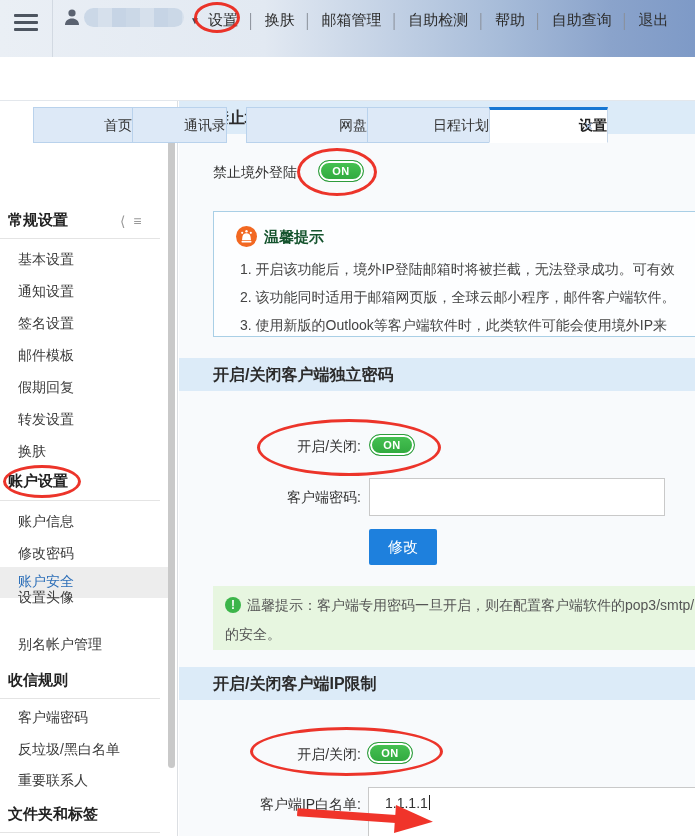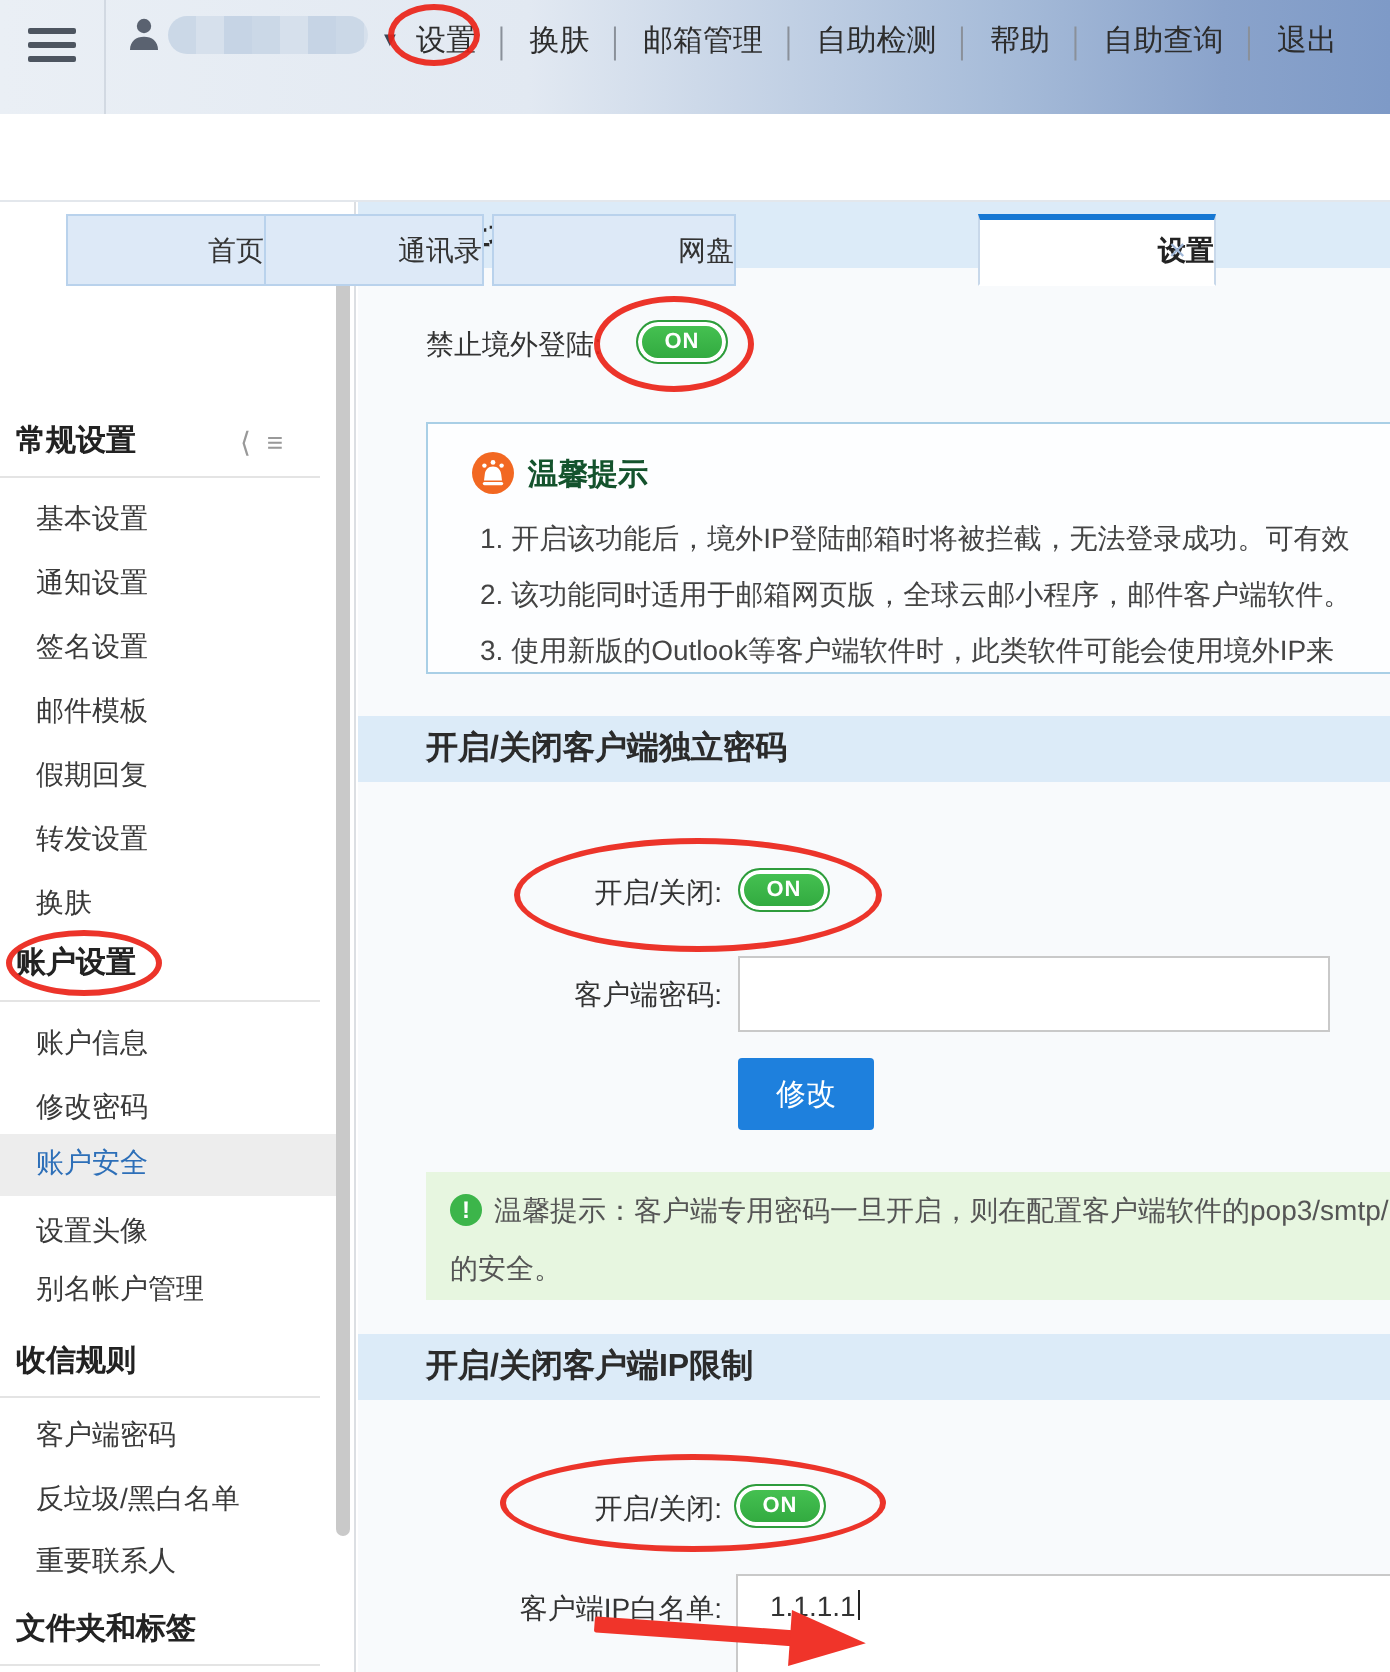--- a/index.html
+++ b/index.html
@@ -98,22 +98,23 @@
       <span class="mi">帮助</span>
         <span class="sep">│</span>
       <span class="mi">自助查询</span>
         <span class="sep">│</span>
       <span class="mi">退出</span>
     </div>
   </div>
 
   <div class="tabbar">
     <div class="tab" style="left:33px;width:100px;">首页</div>
-    <div class="tab" style="left:132px;width:110px;">通讯录</div>
+    <div class="tab" style="left:132px;width:95px;">通讯录</div>
     <div class="tab" style="left:246px;width:122px;">网盘</div>
+    <div class="tab" style="left:367px;width:123px;">日程计划</div>
     <div class="tab active" style="left:489px;width:119px;">
       <span>设置</span>
       <span class="tab-close">×</span>
     </div>
   </div>
 
   <div class="sidebar">
     <div class="s-sel-band"></div>
 
     <div class="s-head" style="top:110px;">常规设置</div>
@@ -125,21 +126,21 @@
     <div class="s-item" style="top:246px;">邮件模板</div>
     <div class="s-item" style="top:278px;">假期回复</div>
     <div class="s-item" style="top:310px;">转发设置</div>
     <div class="s-item" style="top:342px;">换肤</div>
 
     <div class="s-head" style="top:371px;">账户设置</div>
     <div class="s-div" style="top:399px;"></div>
     <div class="s-item" style="top:412px;">账户信息</div>
     <div class="s-item" style="top:444px;">修改密码</div>
     <div class="s-item selected" style="top:472px;">账户安全</div>
-    <div class="s-item" style="top:506px;">设置头像</div>
+    <div class="s-item" style="top:488px;">设置头像</div>
     <div class="s-item" style="top:535px;">别名帐户管理</div>
 
     <div class="s-head" style="top:570px;">收信规则</div>
     <div class="s-div" style="top:597px;"></div>
     <div class="s-item" style="top:608px;">客户端密码</div>
     <div class="s-item" style="top:640px;">反垃圾/黑白名单</div>
     <div class="s-item" style="top:671px;">重要联系人</div>
 
     <div class="s-head" style="top:704px;">文件夹和标签</div>
     <div class="s-div" style="top:731px;"></div>

